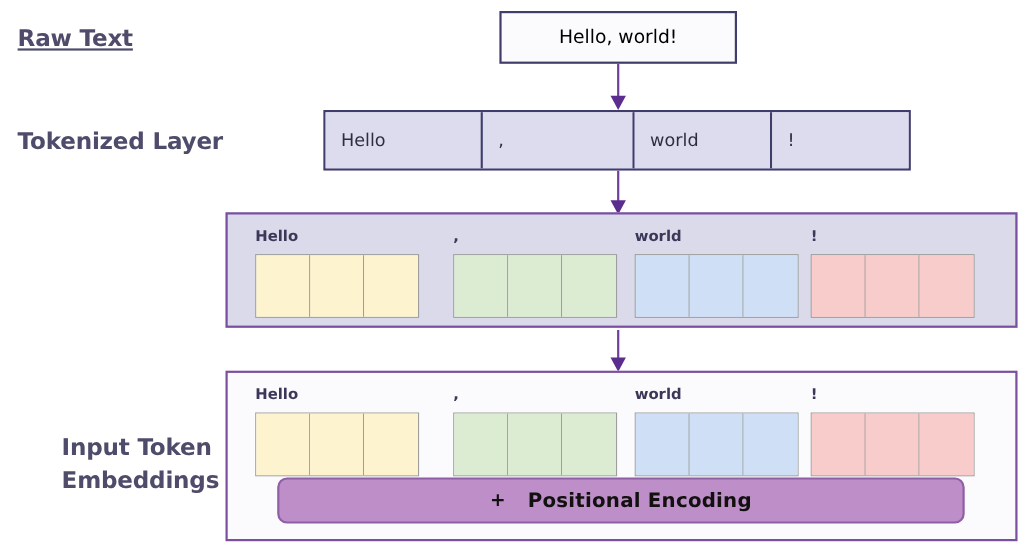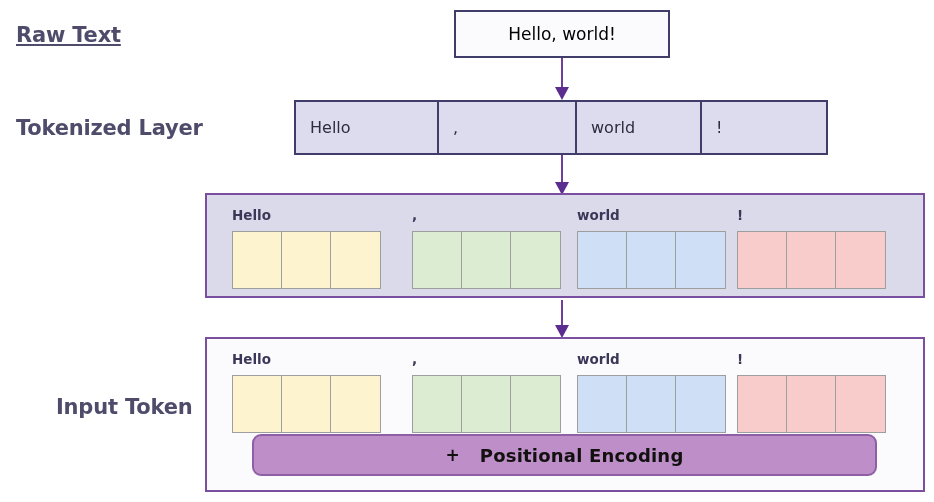--- a/index.html
+++ b/index.html
@@ -182,20 +182,21 @@
 
 <div class="stage-label" id="label-raw-text">Raw Text</div>
 
 <div class="stage-label" id="label-tokenized">Tokenized Layer</div>
 
 <div class="stage-label" id="label-embedding">
 </div>
 
 <div class="stage-label" id="label-input-tok">
   <div>Input Token</div>
+  <div>Embeddings</div>
 </div>
 
 <div id="raw-text-box">
   <span id="raw-text-value">Hello, world!</span>
 </div>
 
 <svg class="arrow" id="arrow-1" viewBox="0 0 22 42">
   <line x1="11" y1="0" x2="11" y2="31" stroke="#6f3f9e" stroke-width="2"></line>
   <polygon points="4,29 18,29 11,42" fill="#5b2d8e"></polygon>
 </svg>

